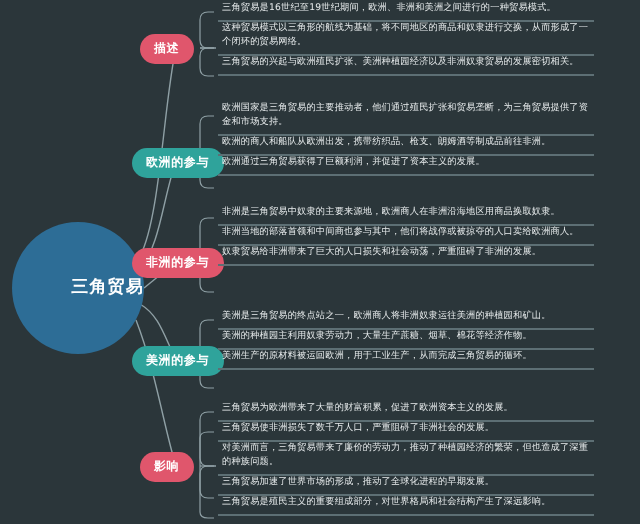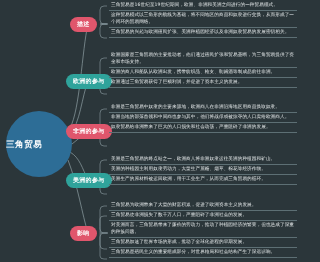--- a/index.html
+++ b/index.html
@@ -13,21 +13,21 @@
   #mindmap{position:absolute;inset:0;width:300px;height:262px;}
   .svg-layer{position:absolute;inset:0;width:300px;height:262px;pointer-events:none;}
 
   .node{position:absolute;box-sizing:border-box;}
 
   
   .root{
     left:6px;top:111px;width:66px;height:66px;
     border-radius:50%;
     background:#2d6d96;
-    display:flex;align-items:center;justify-content:flex-start;
+    display:flex;align-items:center;justify-content:flex-end;
     color:#ffffff;font-size:8.5px;font-weight:bold;letter-spacing:.6px;
     text-align:center;line-height:1.2;
   }
 
   
   .branch{
     position:absolute;
     height:15px;
     border-radius:8px;
     display:flex;align-items:center;justify-content:center;

